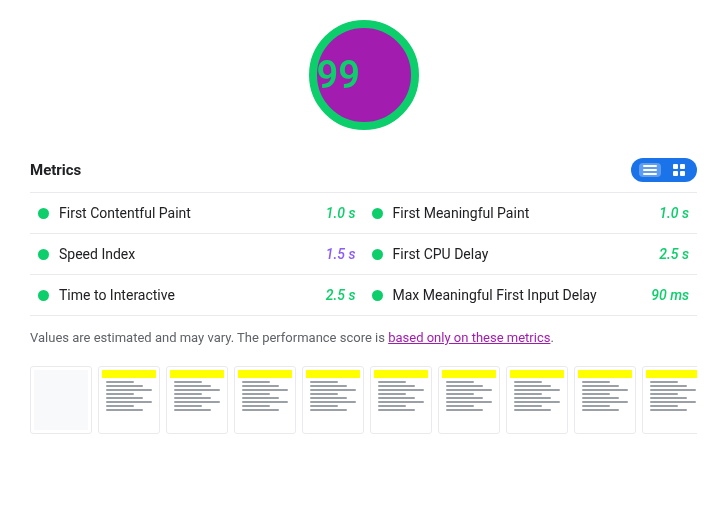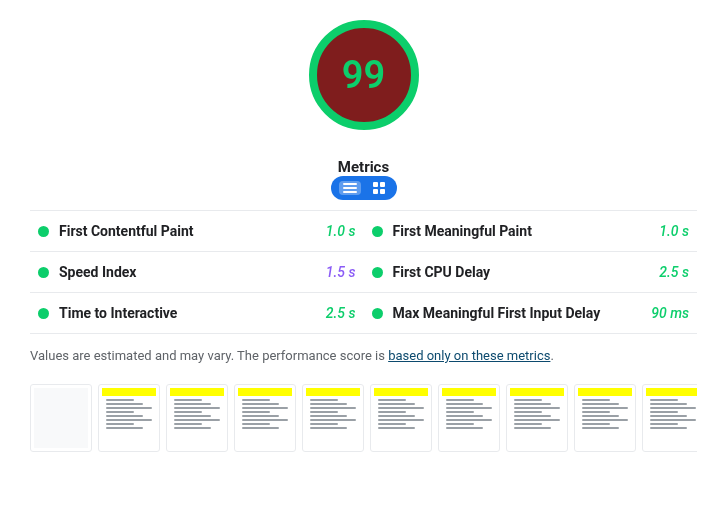--- a/index.html
+++ b/index.html
@@ -17,44 +17,43 @@
       display: flex;
       flex-direction: column;
       align-items: center;
       margin-bottom: 18px;
     }
     .score-circle {
       width: 110px;
       height: 110px;
       border-radius: 50%;
       border: 8px solid #0cce6b;
-      background: #7f1d1d;
-      display: flex;
-      align-items: center;
-      justify-content: center;
+      background: #a21caf;
+      display: flex;
+      align-items: center;
+      justify-content: flex-start;
       margin-bottom: 10px;
     }
     .score-number {
       font-size: 38px;
       font-weight: 600;
       color: #0cce6b;
     }
     .score-label {
       font-size: 22px;
       font-weight: 400;
       color: #202124;
     }
 
     
     .metrics-header {
       display: flex;
       align-items: center;
       justify-content: space-between;
       margin-bottom: 10px;
-      flex-direction: column;
     }
     .metrics-title {
       font-size: 15px;
       font-weight: 700;
       color: #202124;
     }
     .view-toggle {
       display: flex;
       background: #1a73e8;
       border-radius: 20px;
@@ -117,40 +116,39 @@
       height: 11px;
       border-radius: 50%;
       background: #0cce6b;
       margin-right: 10px;
       flex-shrink: 0;
     }
     .metric-name {
       font-size: 14px;
       color: #202124;
       flex: 1;
-      font-weight: bold;
     }
     .metric-value {
       font-size: 14px;
       color: #0cce6b;
       font-weight: 500;
       margin-left: 8px;
       font-style: italic;
     }
 
     
     .footer-note {
       font-size: 13px;
       color: #5f6368;
       margin-top: 12px;
       margin-bottom: 14px;
       line-height: 1.5;
     }
     .footer-note a {
-      color: #0c4a6e;
+      color: #a21caf;
       text-decoration: underline;
     }
 
     
     .filmstrip {
       display: flex;
       gap: 6px;
       overflow-x: auto;
       padding: 4px 0;
     }

